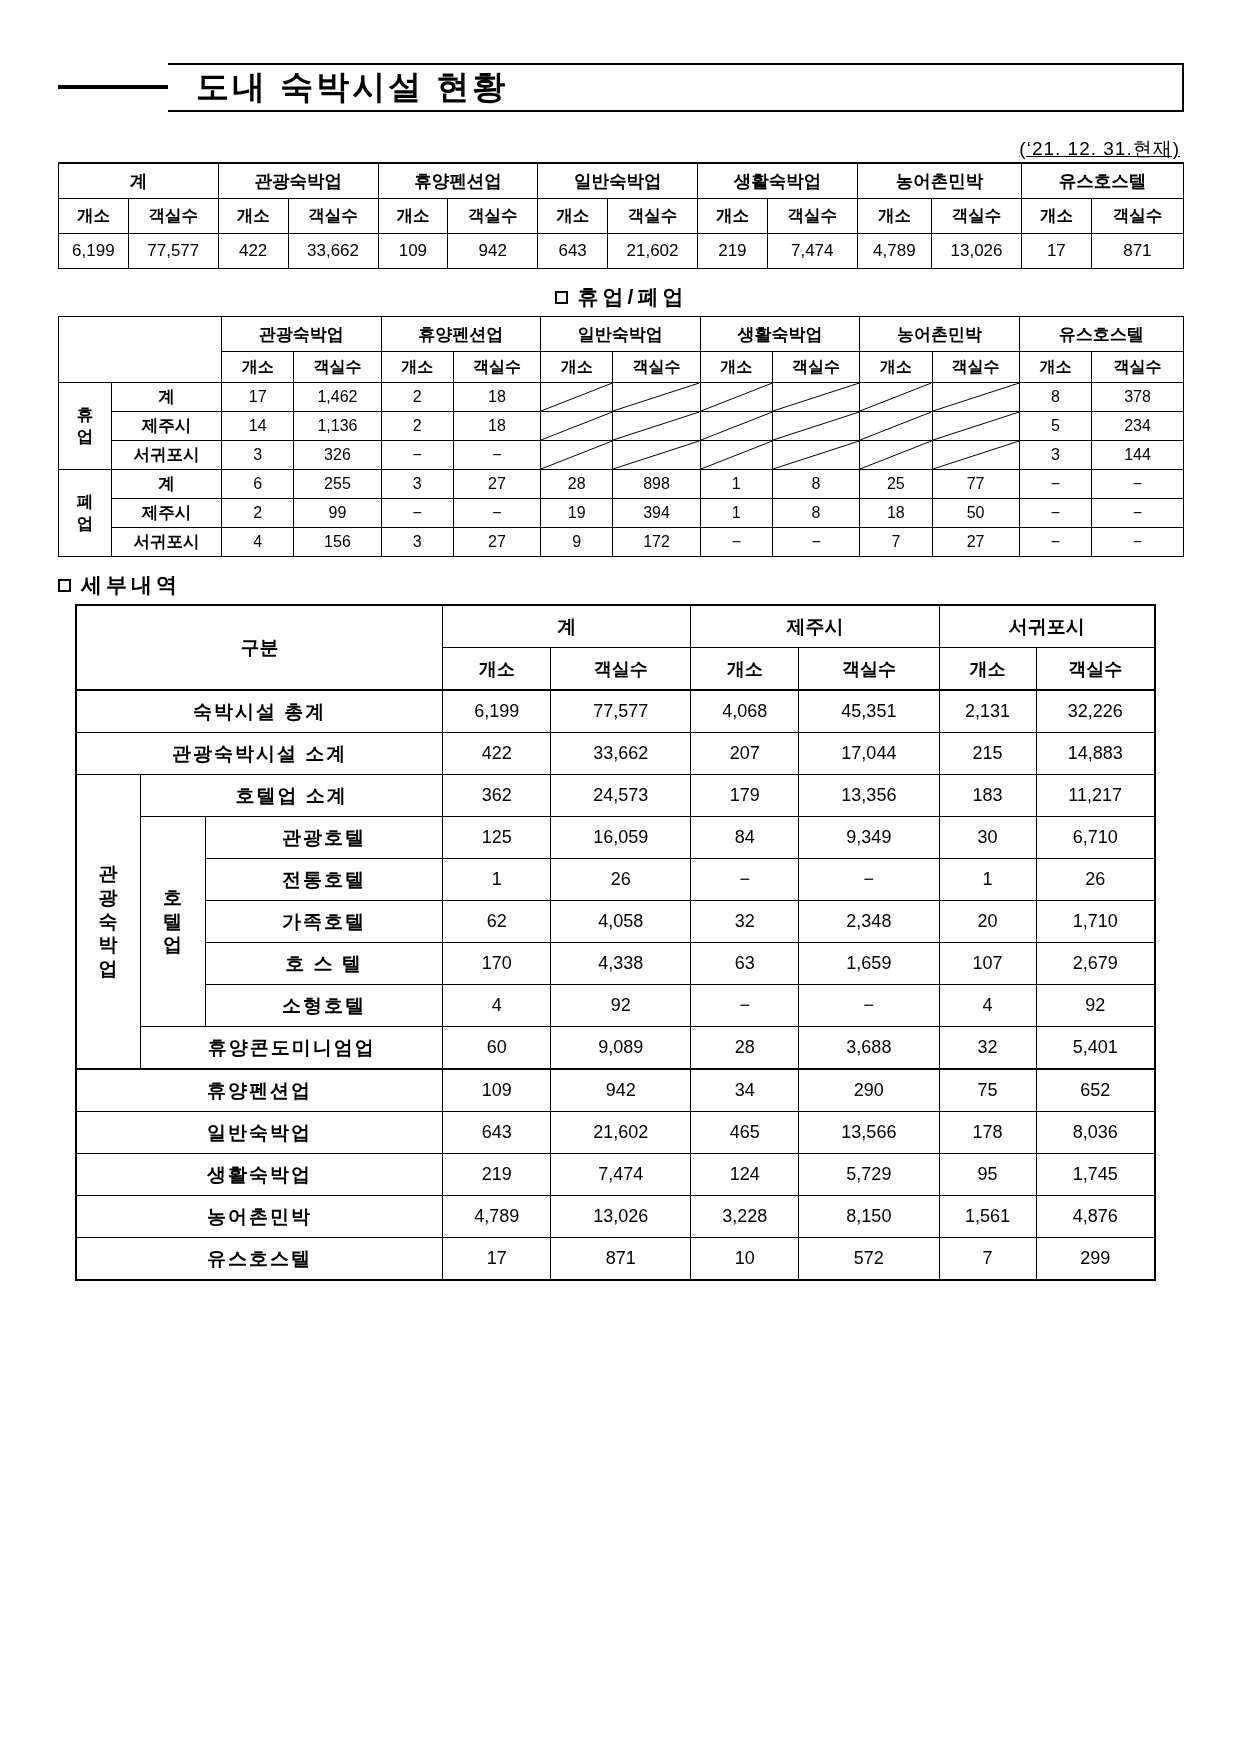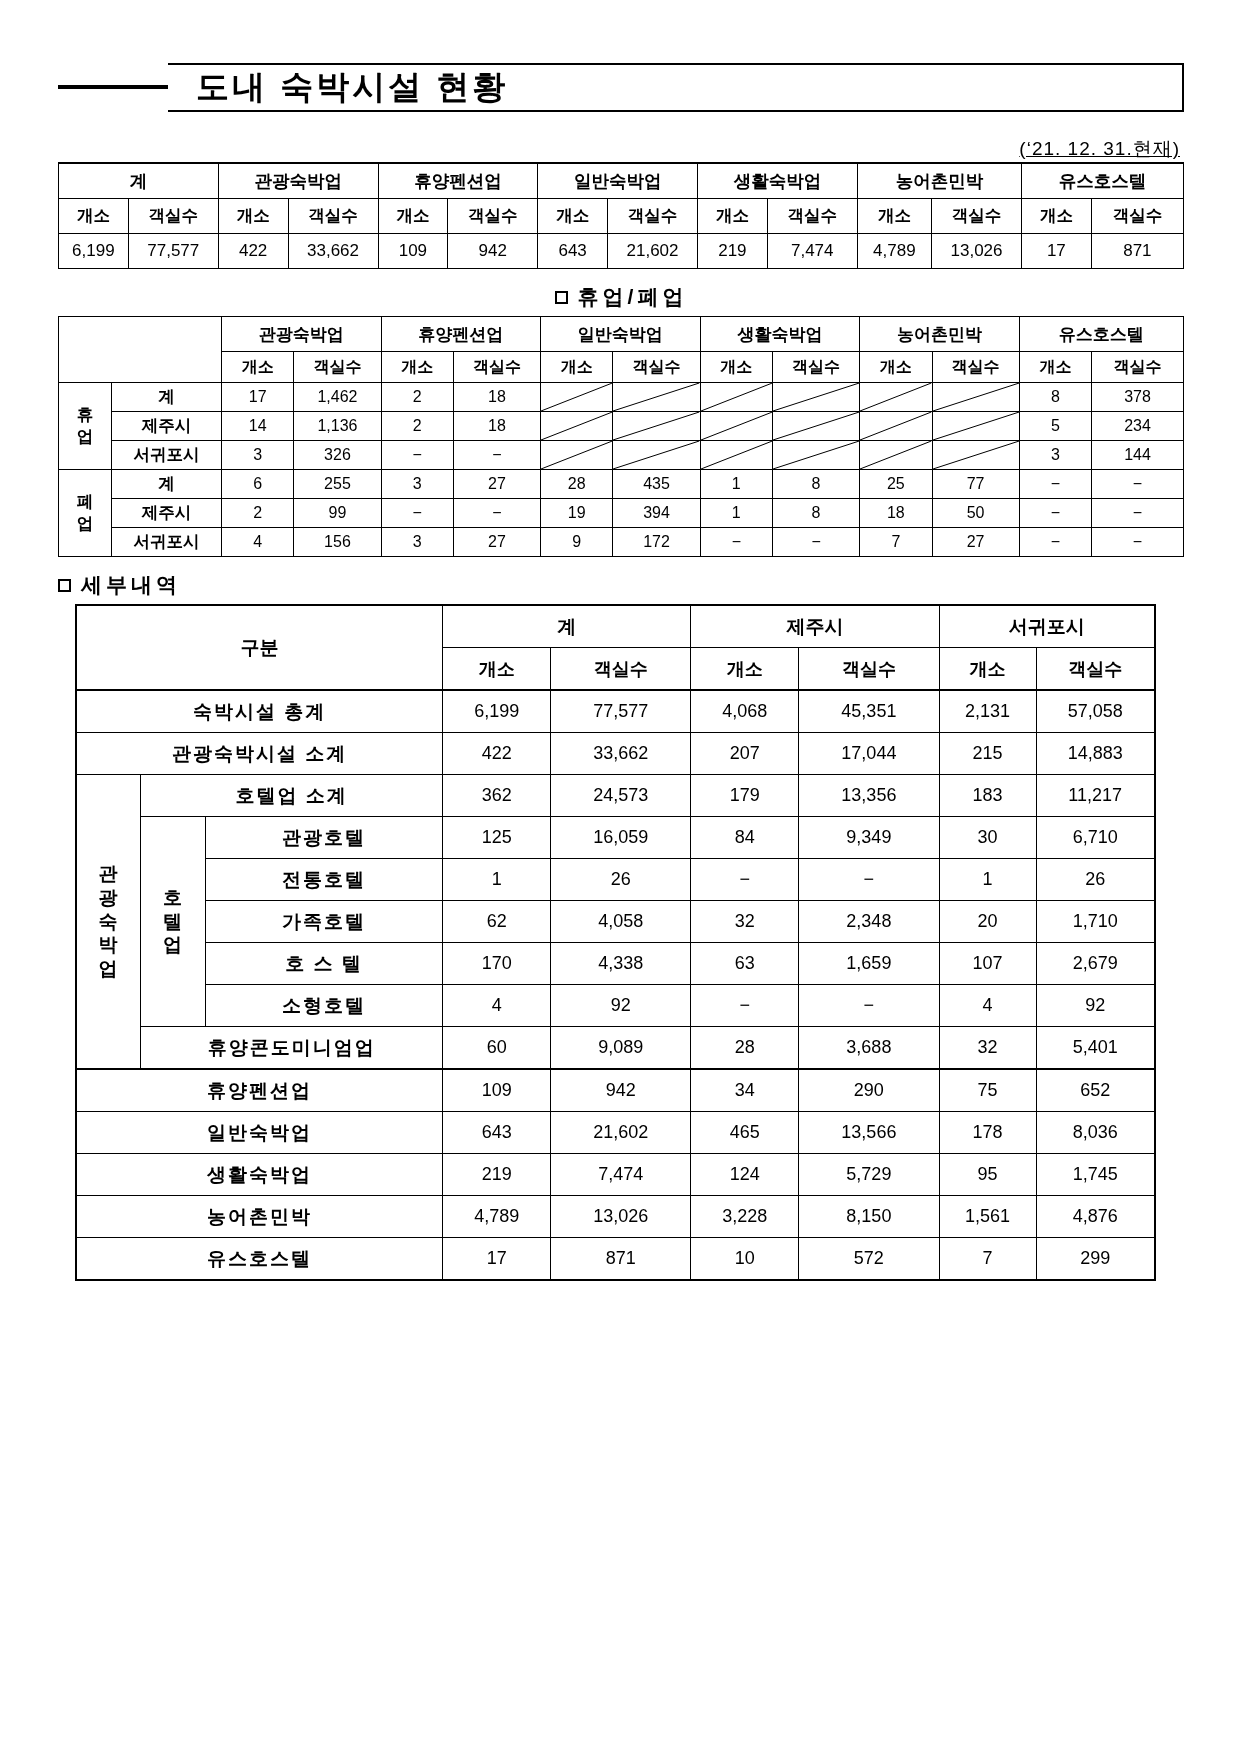--- a/index.html
+++ b/index.html
@@ -435,21 +435,21 @@
       </tr>
 
       <tr>
         <td class="vlab" rowspan="3">폐<br>업</td>
         <td class="rowlab">계</td>
         <td>6</td>
         <td>255</td>
         <td>3</td>
         <td>27</td>
         <td>28</td>
-        <td>435</td>
+        <td>898</td>
         <td>1</td>
         <td>8</td>
         <td>25</td>
         <td>77</td>
         <td>−</td>
         <td>−</td>
       </tr>
       <tr>
         <td class="rowlab">제주시</td>
         <td>2</td>
@@ -516,21 +516,21 @@
         <td class="sub thick-right">객실수</td>
       </tr>
 
       <tr>
         <td class="rowlab thick-top thick-left" colspan="3">숙박시설 총계</td>
         <td class="num thick-top">6,199</td>
         <td class="num thick-top">77,577</td>
         <td class="num thick-top">4,068</td>
         <td class="num thick-top">45,351</td>
         <td class="num thick-top">2,131</td>
-        <td class="num thick-top thick-right">57,058</td>
+        <td class="num thick-top thick-right">32,226</td>
       </tr>
 
       <tr>
         <td class="rowlab thick-left" colspan="3">관광숙박시설 소계</td>
         <td class="num">422</td>
         <td class="num">33,662</td>
         <td class="num">207</td>
         <td class="num">17,044</td>
         <td class="num">215</td>
         <td class="num thick-right">14,883</td>

